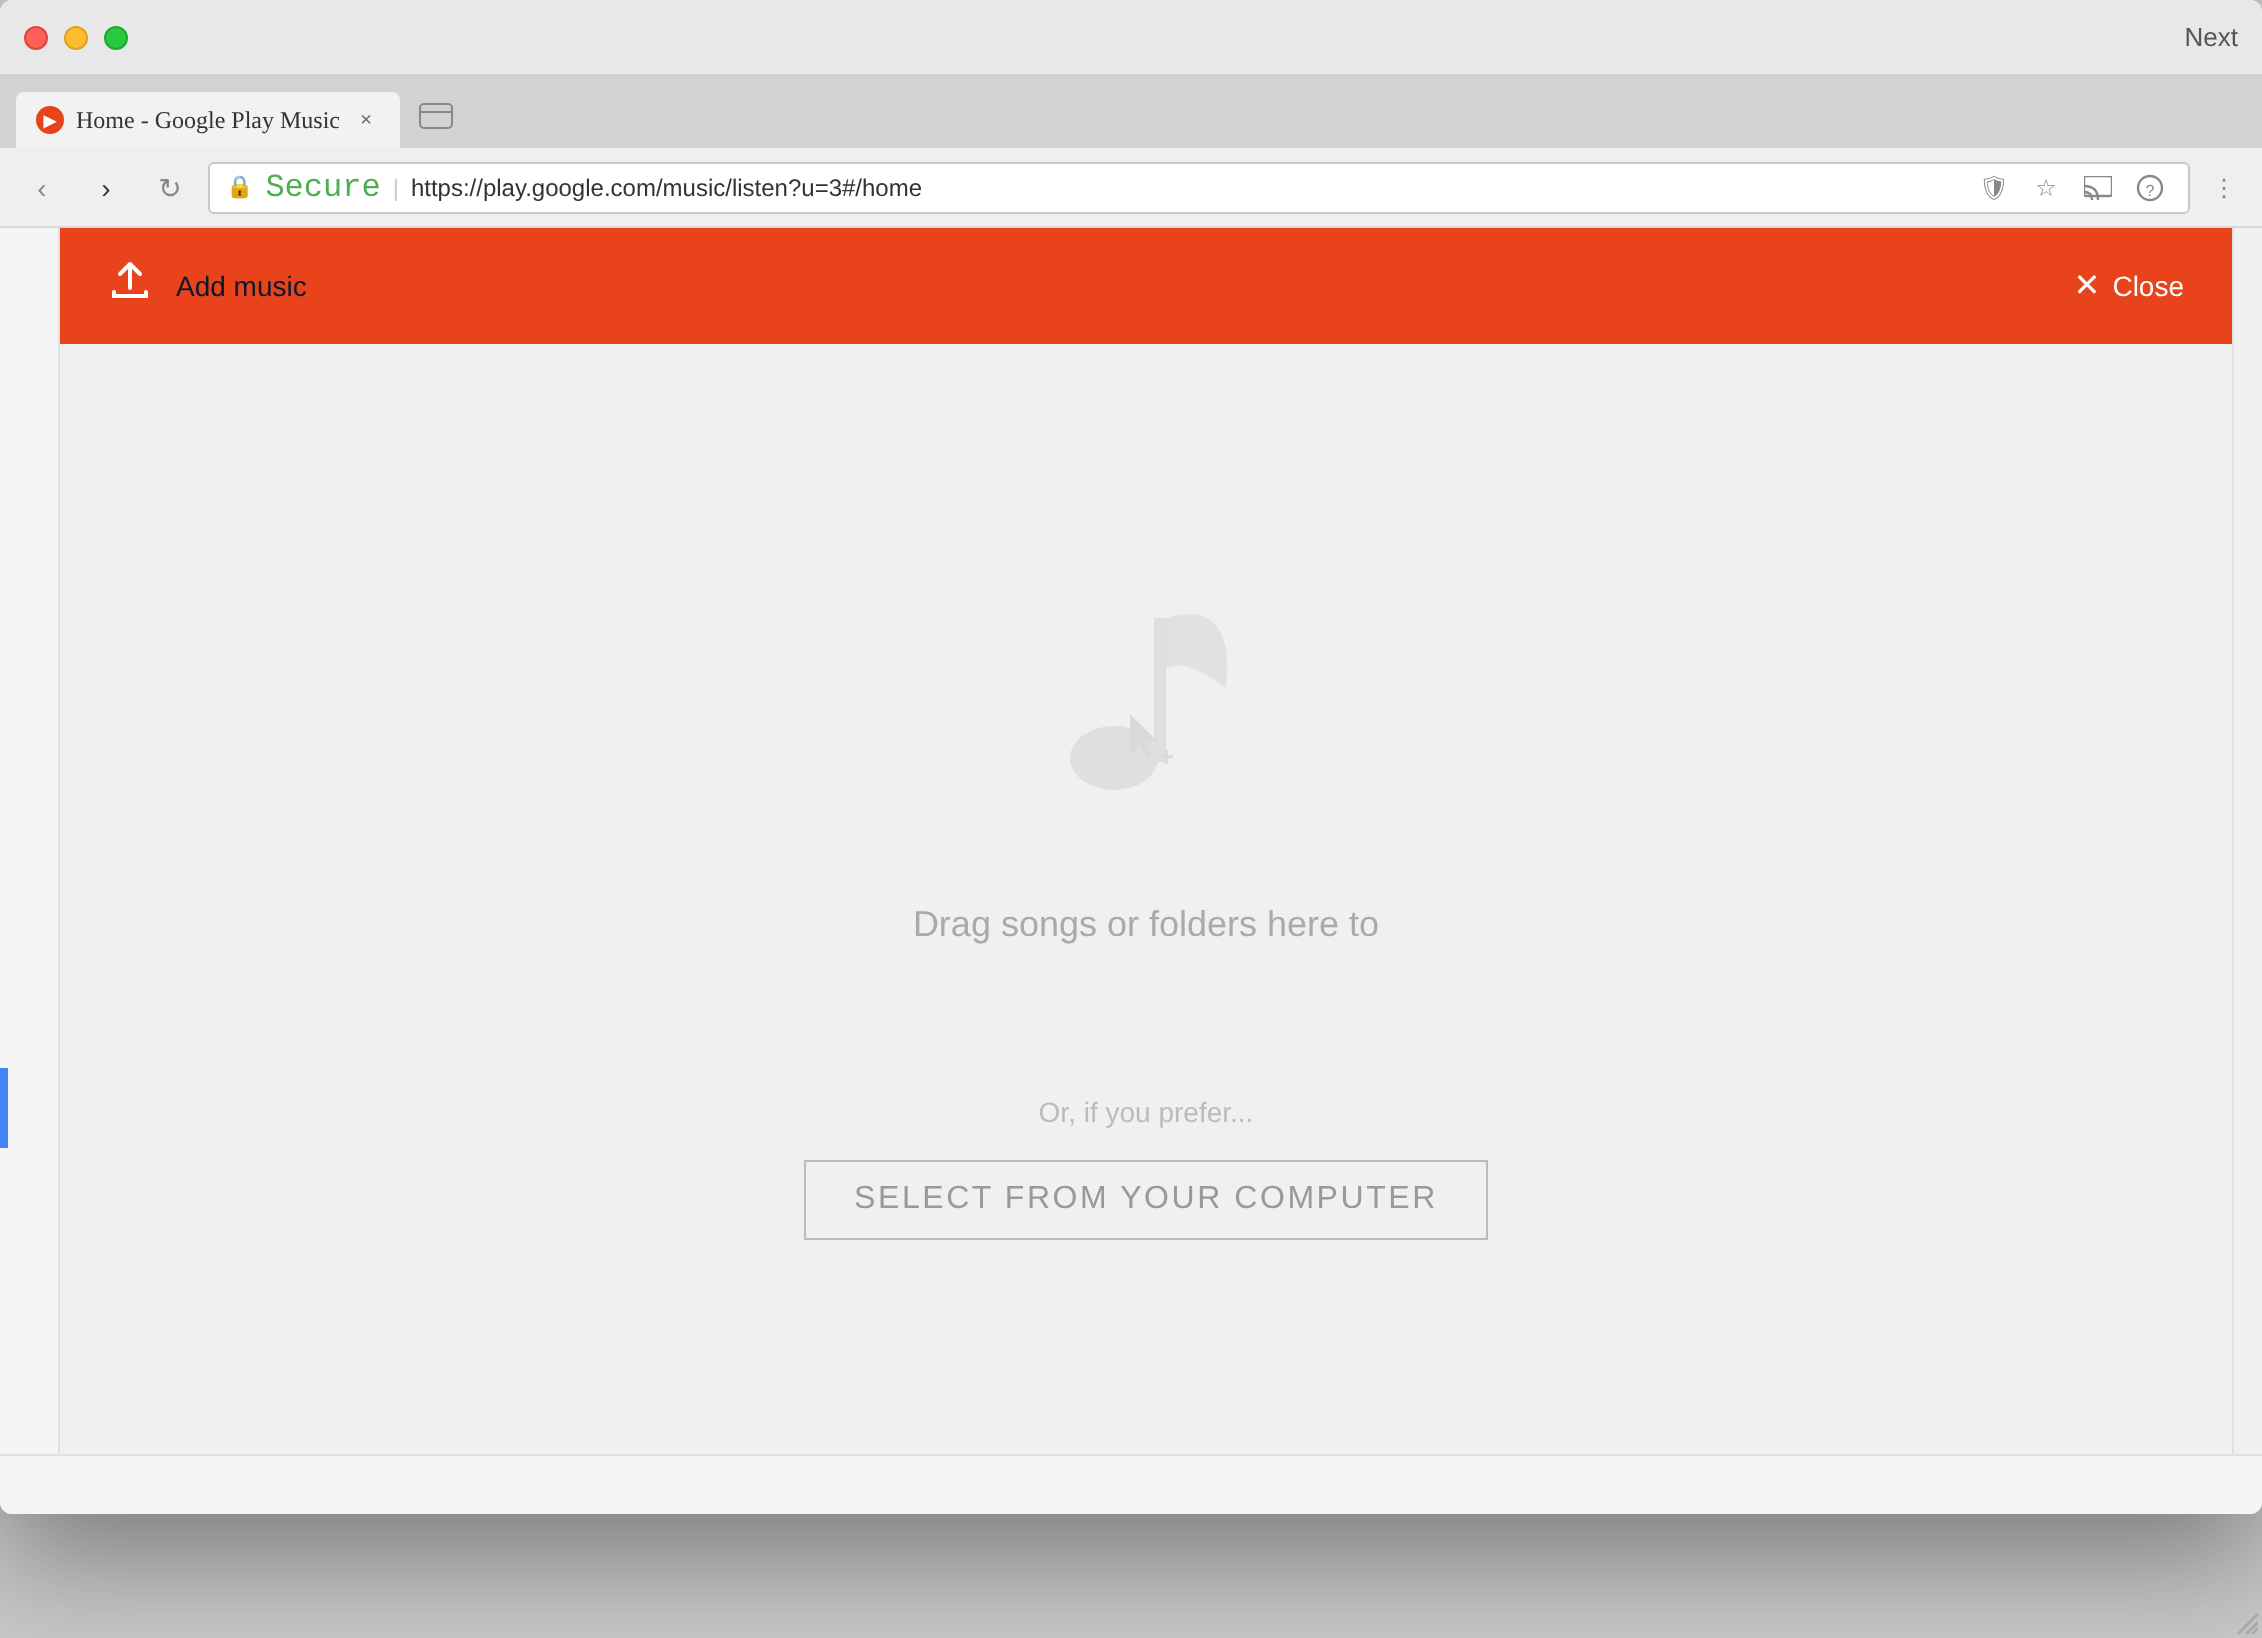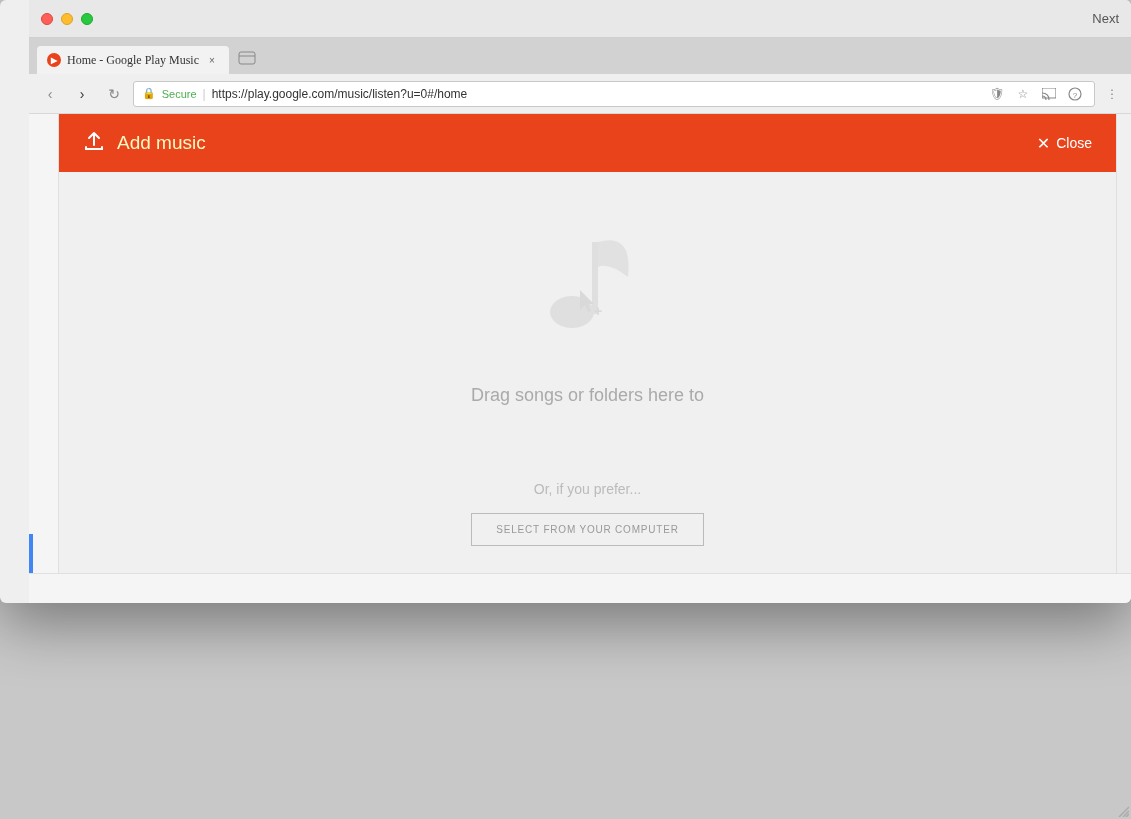--- a/index.html
+++ b/index.html
@@ -8,28 +8,27 @@
       height: 819px;
       background: #c8c8c8;
       font-family: -apple-system, BlinkMacSystemFont, 'Helvetica Neue', Arial, sans-serif;
       overflow: hidden;
       position: relative;
     }
 
     
     .window-chrome {
       width: 1131px;
-      height: 603px;
+      height: 757px;
       background: #efefef;
       border-radius: 6px;
       overflow: hidden;
       box-shadow: 0 20px 60px rgba(0,0,0,0.4);
       display: flex;
       flex-direction: column;
-      padding-left: 29px;
     }
 
     
     .title-bar {
       height: 38px;
       background: #e8e8e8;
       display: flex;
       align-items: center;
       padding: 0 12px;
       border-bottom: 1px solid #d0d0d0;
@@ -167,21 +166,22 @@
       color: #333;
     }
 
     .lock-icon {
       color: #4caf50;
       font-size: 11px;
     }
 
     .secure-text {
       color: #4caf50;
-      font-size: 11px;
+      font-size: 16px;
+      font-family: Liberation Mono, monospace;
     }
 
     .url-text {
       color: #333;
       font-size: 12px;
     }
 
     .url-actions {
       margin-left: auto;
       display: flex;
@@ -249,22 +249,22 @@
       flex-shrink: 0;
     }
 
     .upload-icon {
       color: white;
       font-size: 20px;
       margin-right: 12px;
     }
 
     .add-music-title {
-      color: #fef9c3;
-      font-size: 19px;
+      color: #0f172a;
+      font-size: 14px;
       font-weight: 400;
       flex: 1;
     }
 
     .close-btn {
       display: flex;
       align-items: center;
       gap: 6px;
       color: white;
       font-size: 14px;
@@ -312,21 +312,21 @@
       color: #bbb;
       font-size: 14px;
       margin-bottom: 16px;
       margin-top: 24px;
     }
 
     .select-btn {
       border: 1.5px solid #bbb;
       background: transparent;
       color: #999;
-      font-size: 10px;
+      font-size: 16px;
       letter-spacing: 0.08em;
       padding: 10px 24px;
       cursor: pointer;
       font-weight: 500;
       text-transform: uppercase;
     }
 
     
     .scrollbar-area {
       width: 15px;
@@ -391,21 +391,21 @@
       <span>›</span>
     </div>
     <div class="nav-btn">
       <span>↻</span>
     </div>
 
     <div class="url-bar">
       <span class="lock-icon">🔒</span>
       <span class="secure-text">Secure</span>
       <span style="color:#ccc;font-size:12px;">|</span>
-      <span class="url-text">https://play.google.com/music/listen?u=0#/home</span>
+      <span class="url-text">https://play.google.com/music/listen?u=3#/home</span>
       <div class="url-actions">
         <div class="url-action-btn">🛡</div>
         <div class="url-action-btn">☆</div>
         <div class="url-action-btn">
           <svg width="14" height="12" viewBox="0 0 14 12" fill="none">
             <rect x="0" y="0" width="14" height="10" rx="1" fill="none" stroke="#888" stroke-width="1.2"></rect>
             <path d="M0 8 Q4 8 4 12" stroke="#888" stroke-width="1.2" fill="none"></path>
             <path d="M0 5 Q7 5 7 12" stroke="#888" stroke-width="1.2" fill="none"></path>
           </svg>
         </div>

